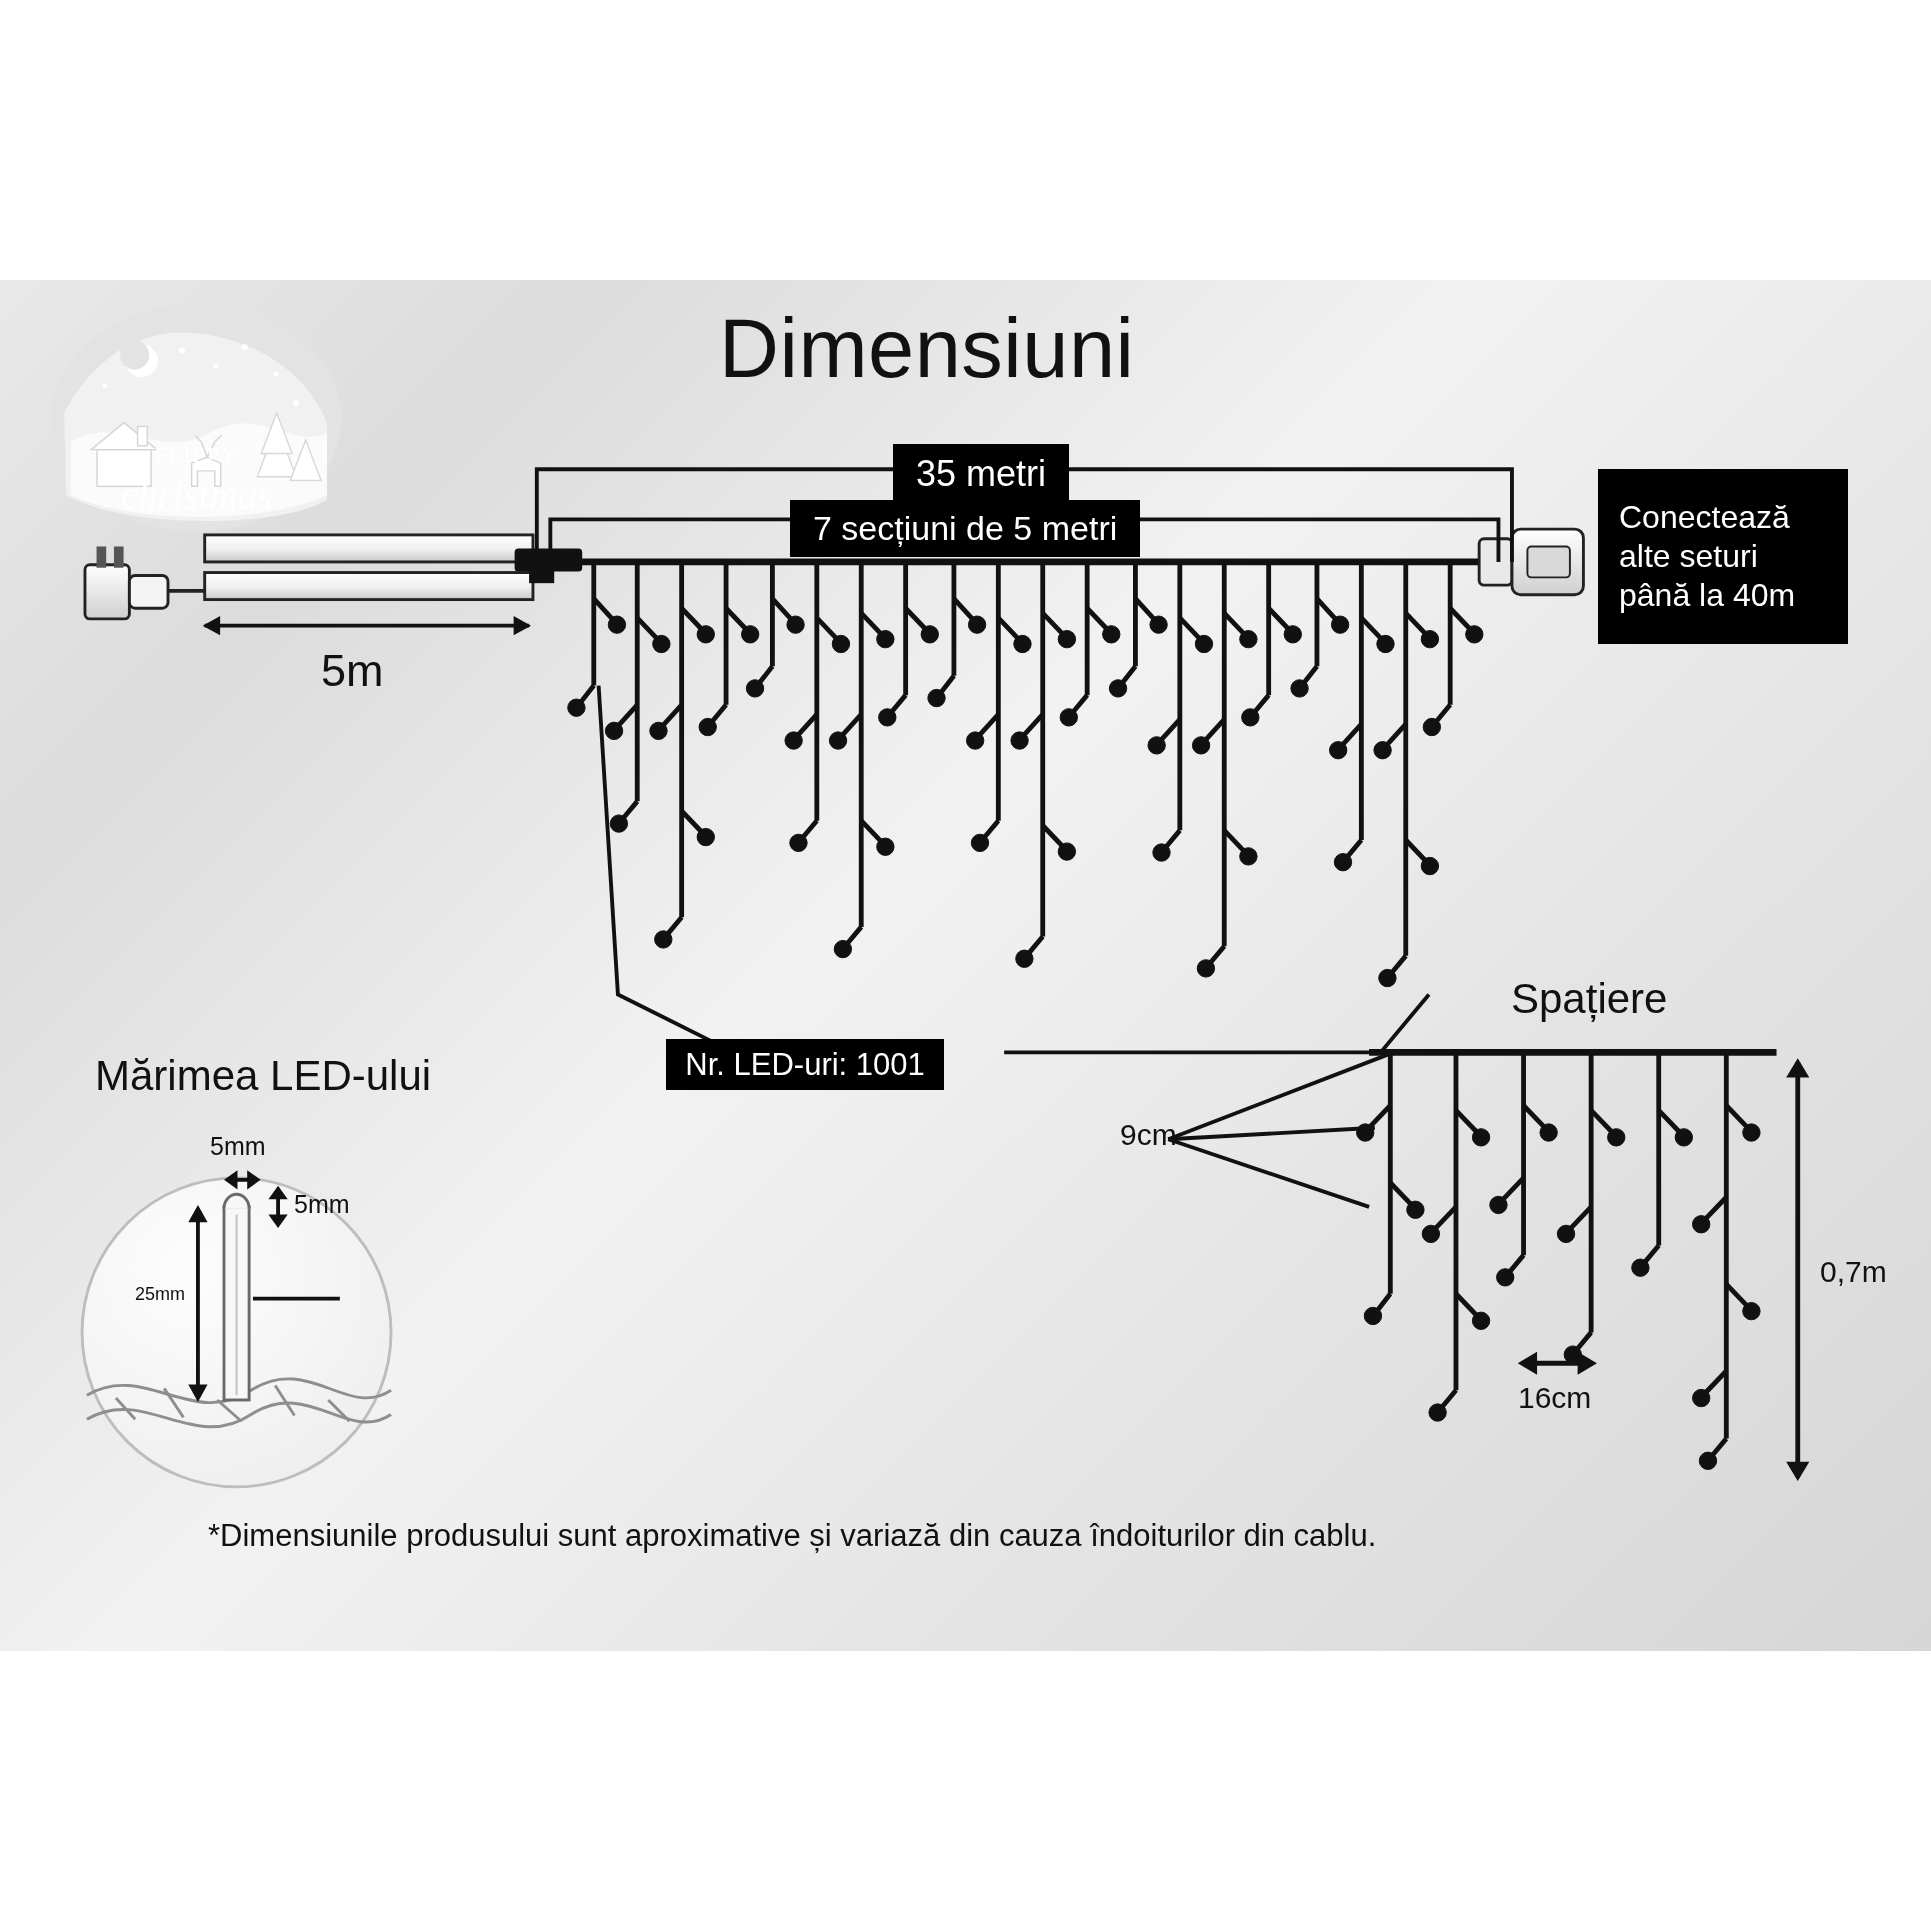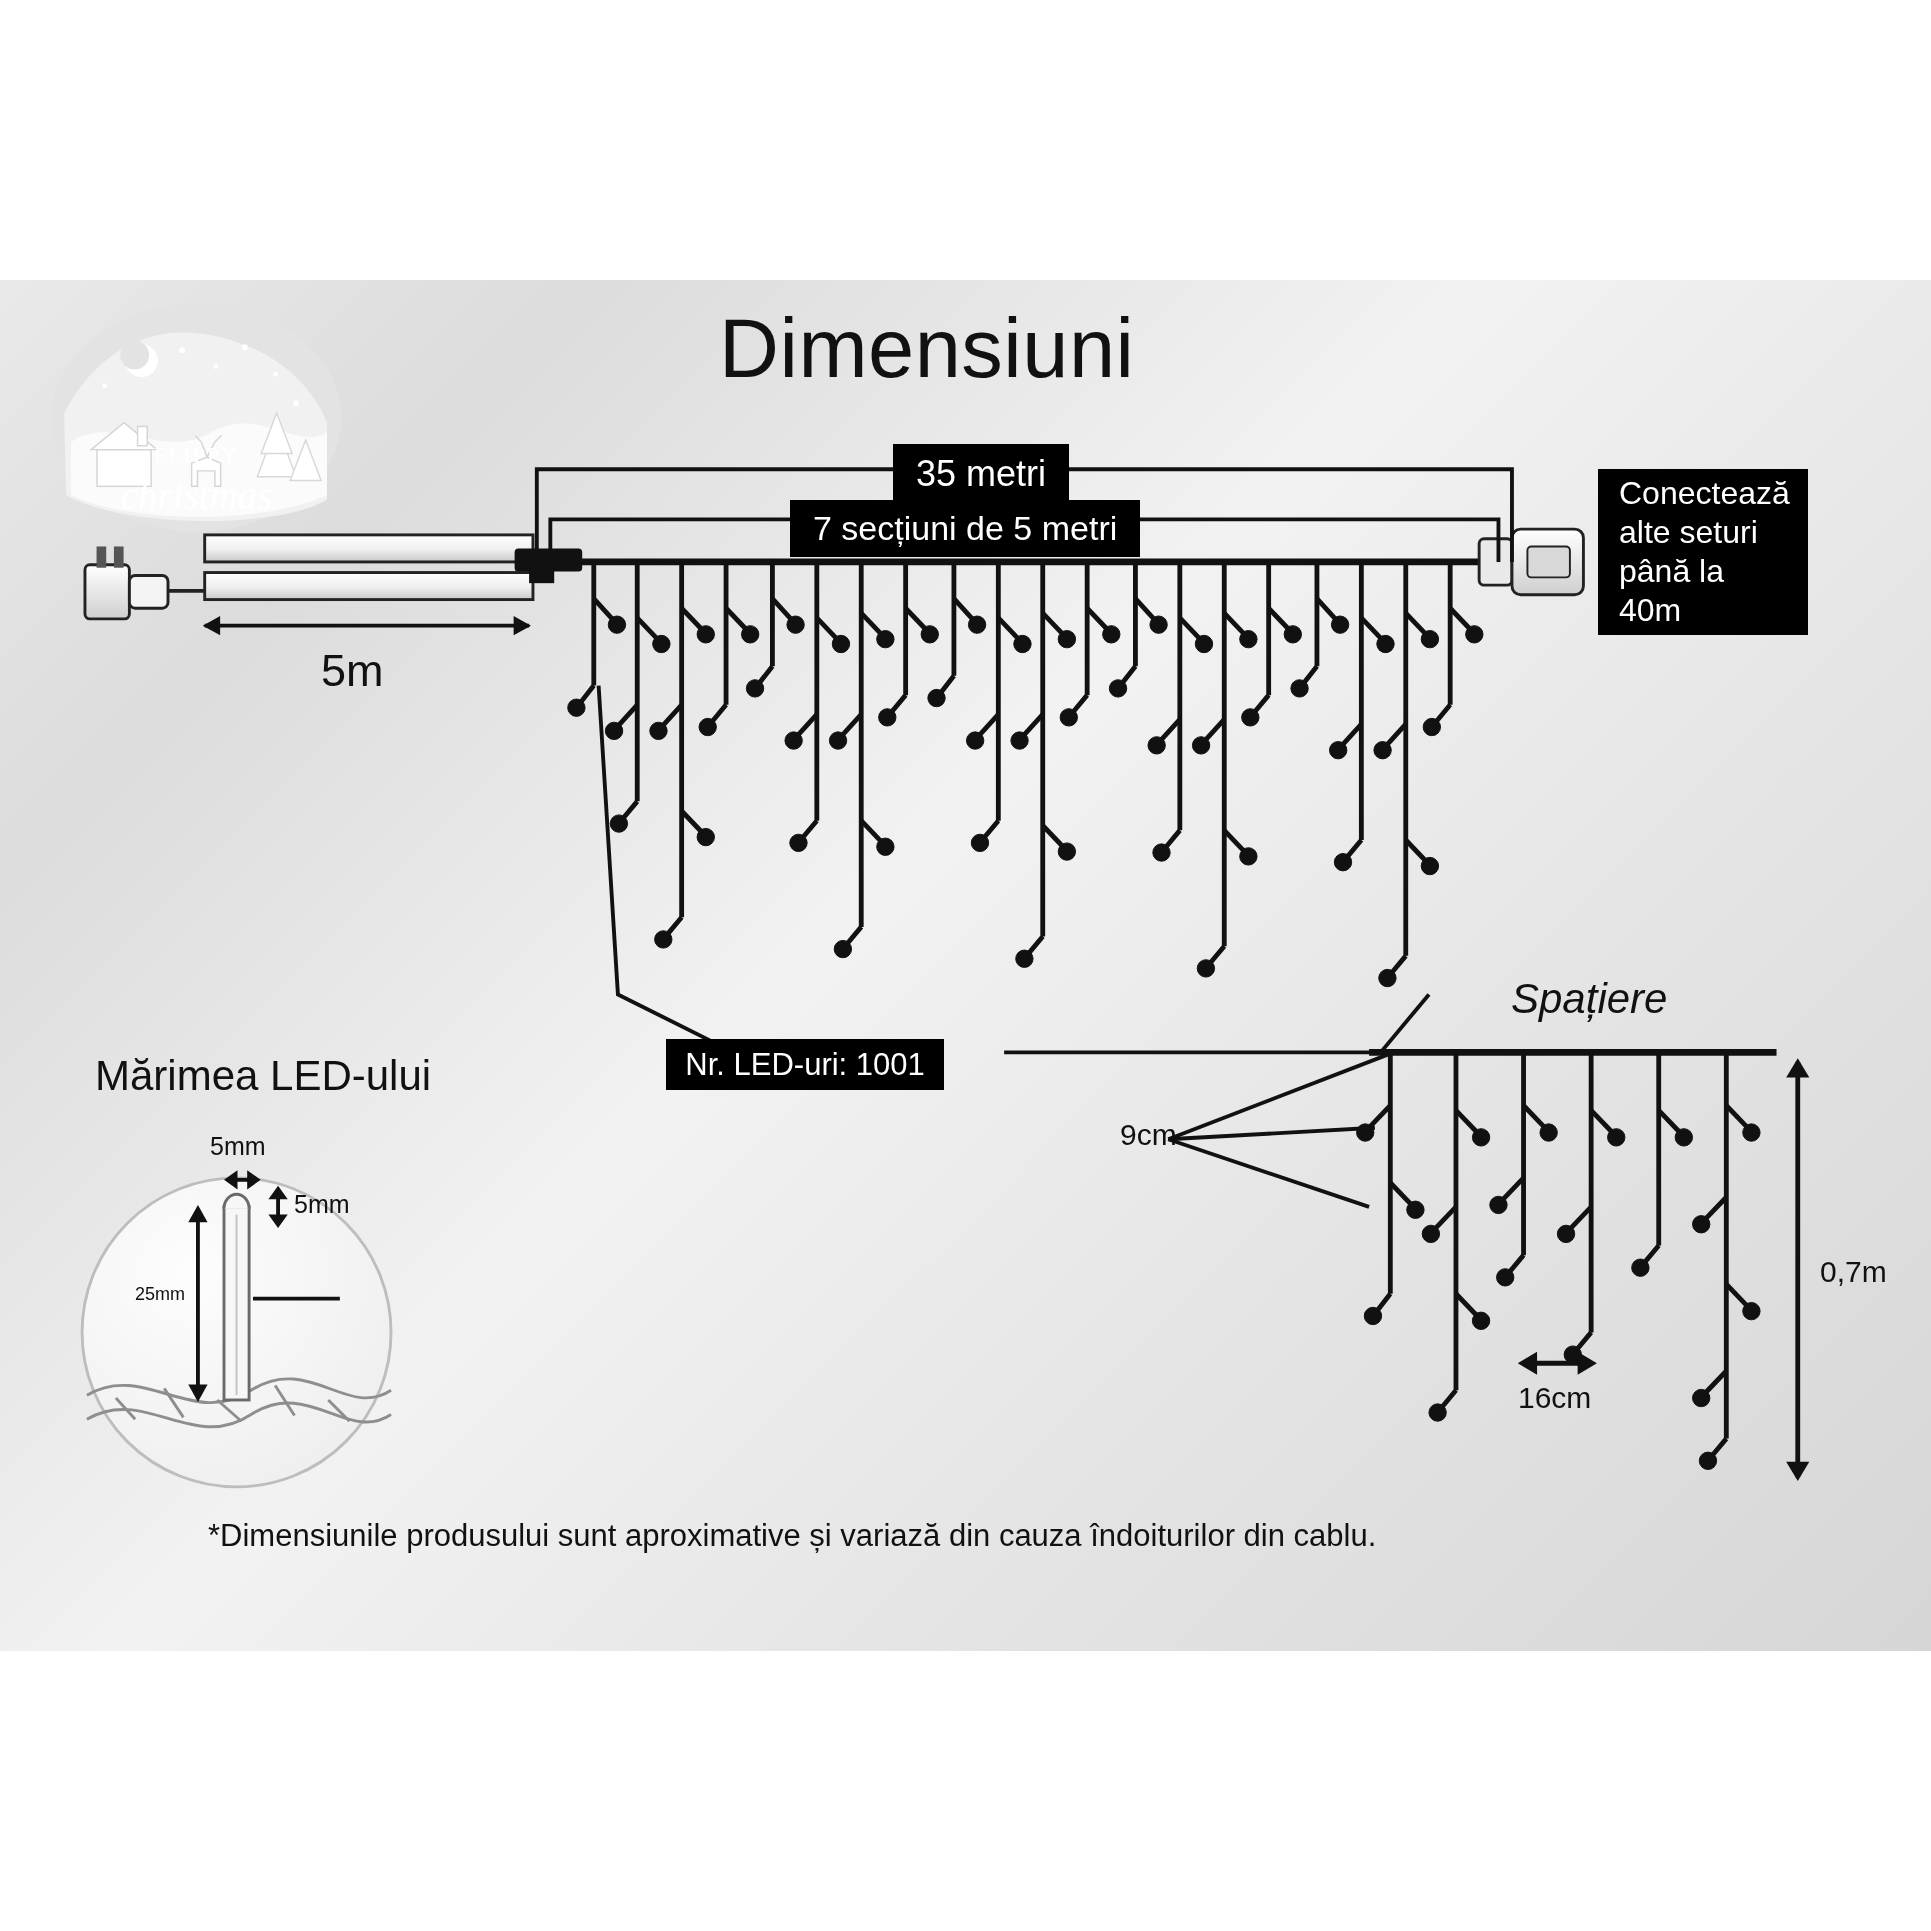--- a/index.html
+++ b/index.html
@@ -458,29 +458,29 @@
       <div class="logo-text1">FLIPPY</div>
       <div class="logo-text2">christmas</div>
     </div>
 
     <div class="title" style="left:719px; top:21px;text-align:right;">Dimensiuni</div>
 
     <div class="blacktag" style="left:893px; top:164px; padding:7.7px 23px; font-size:36px;">35 metri</div>
 
     <div class="blacktag" style="left:790px; top:220px; padding:7.7px 23px; font-size:34px;">7 secțiuni de 5 metri</div>
 
-    <div class="blacktag" style="left:1598px; top:189px; padding:5px 21px; font-size:32px; width:210px;">Conectează
+    <div class="blacktag" style="left:1598px; top:189px; padding:29px 21px; font-size:32px; width:250px;">Conectează
 alte seturi
 până la 40m</div>
 
     <div class="plain" style="left:321px; top:365px; font-size:45px;">5m</div>
 
     <div class="blacktag" style="left:666px; top:759px; padding:6.8px 19.3px; font-size:31px;">Nr. LED-uri: 1001</div>
 
-    <div class="plain" style="left:1511px; top:695px; font-size:42px;font-style:italic;">Spațiere</div>
+    <div class="plain" style="left:1511px; top:695px; font-size:42px;">Spațiere</div>
 
     <div class="plain" style="left:1120px; top:838px; font-size:30px;">9cm</div>
 
     <div class="plain" style="left:1518px; top:1101px; font-size:30px;">16cm</div>
 
     <div class="plain" style="left:1820px; top:975px; font-size:30px;">0,7m</div>
 
     <div class="plain" style="left:95px; top:772px; font-size:42px;">Mărimea LED-ului</div>
 
     <div class="plain" style="left:210px; top:852px; font-size:25px;">5mm</div>

